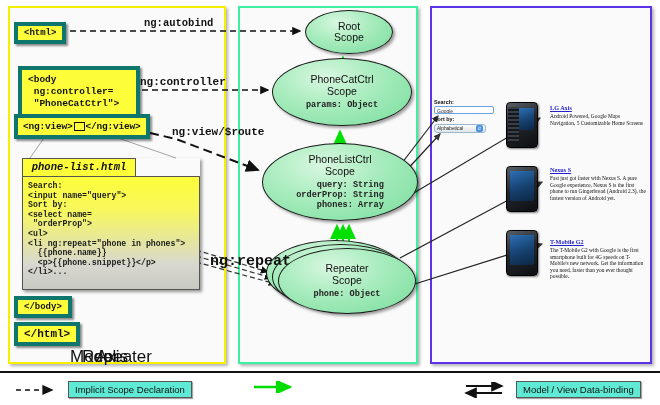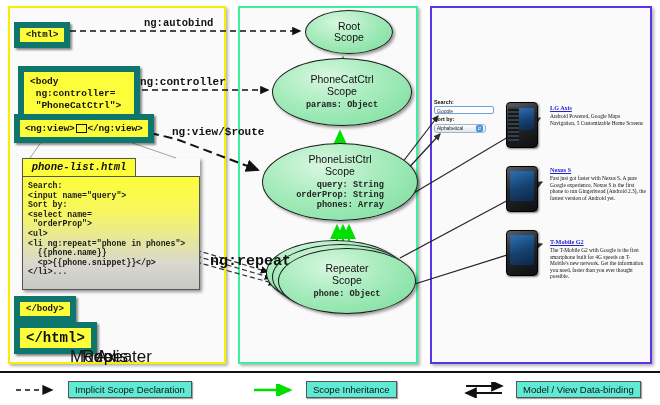--- a/index.html
+++ b/index.html
@@ -20,31 +20,31 @@
                   border:2px solid #3cf0a0;}
   #panel-view{    left:430px;top:6px; width:222px; height:358px;
                   border:2px solid #5b34e8;}
   .panel-label{position:absolute;bottom:2px;font-size:17px;color:#111;
                font-family:"Liberation Sans",sans-serif;}
   #label-template{left:82px;}
   #label-model{left:70px;}
   #label-view{left:96px;}
 
   
-  .ybox{position:absolute;background:#fdfd3a;border:6px solid #0f766e;
+  .ybox{position:absolute;background:#fdfd3a;border:4px solid #0f766e;
         box-shadow:2px 2px 2px rgba(0,0,0,.45);
         font-family:"Liberation Mono",monospace;font-weight:bold;
         color:#111;box-sizing:border-box;}
   #box-html{left:14px;top:22px;padding:2px 6px;font-size:9px;}
   #box-body{left:18px;top:66px;padding:4px 8px 6px 6px;font-size:9.5px;
             line-height:12px;width:122px;}
   #box-ngview{left:14px;top:114px;padding:3px 5px;font-size:9.5px;
               letter-spacing:-.2px;}
   #box-bodyend{left:14px;top:296px;padding:2px 6px;font-size:9px;}
-  #box-htmlend{left:14px;top:322px;padding:2px 6px;font-size:14px;}
+  #box-htmlend{left:14px;top:322px;padding:2px 6px;font-size:11px;}
   .ngview-slot{display:inline-block;width:9px;height:7px;border:1.5px solid #111;
                background:#fdfd3a;vertical-align:middle;margin:0 1px;}
 
   
   #card-tmpl{position:absolute;left:22px;top:158px;width:178px;height:132px;
              box-shadow:2px 2px 3px rgba(0,0,0,.4);}
   #card-tab{position:absolute;left:0;top:0;width:114px;height:19px;
             background:#fdfd3a;border:1.5px solid #555;box-sizing:border-box;
             border-bottom:none;}
   #card-tab span{display:block;text-align:center;font-size:10.5px;
@@ -297,21 +297,20 @@
 
     <div class="lg" id="lg2">
       <svg width="48" height="12">
         <path d="M2,6 L38,6" stroke="#00dd00" stroke-width="2.4" fill="none" marker-end="url(#lg-a2)"></path>
         <defs>
             <marker id="lg-a2" markerWidth="7" markerHeight="7" refX="6" refY="3.2" orient="auto">
               <path d="M0,0 L7,3.2 L0,6.4 z" fill="#00dd00"></path>
             </marker>
           </defs>
       </svg>
-      <div class="lg-box">Scope Inheritance</div>
     </div>
 
     <div class="lg" id="lg3">
       <svg width="48" height="16">
         <path d="M4,4 L40,4" stroke="#111" stroke-width="1.8" fill="none" marker-end="url(#lg-a3)"></path>
         <path d="M40,11 L4,11" stroke="#111" stroke-width="1.8" fill="none" marker-end="url(#lg-a4)"></path>
         <defs>
           <marker id="lg-a3" markerWidth="7" markerHeight="7" refX="6" refY="3.2" orient="auto">
               <path d="M0,0 L7,3.2 L0,6.4 z" fill="#111"></path>
             </marker>

